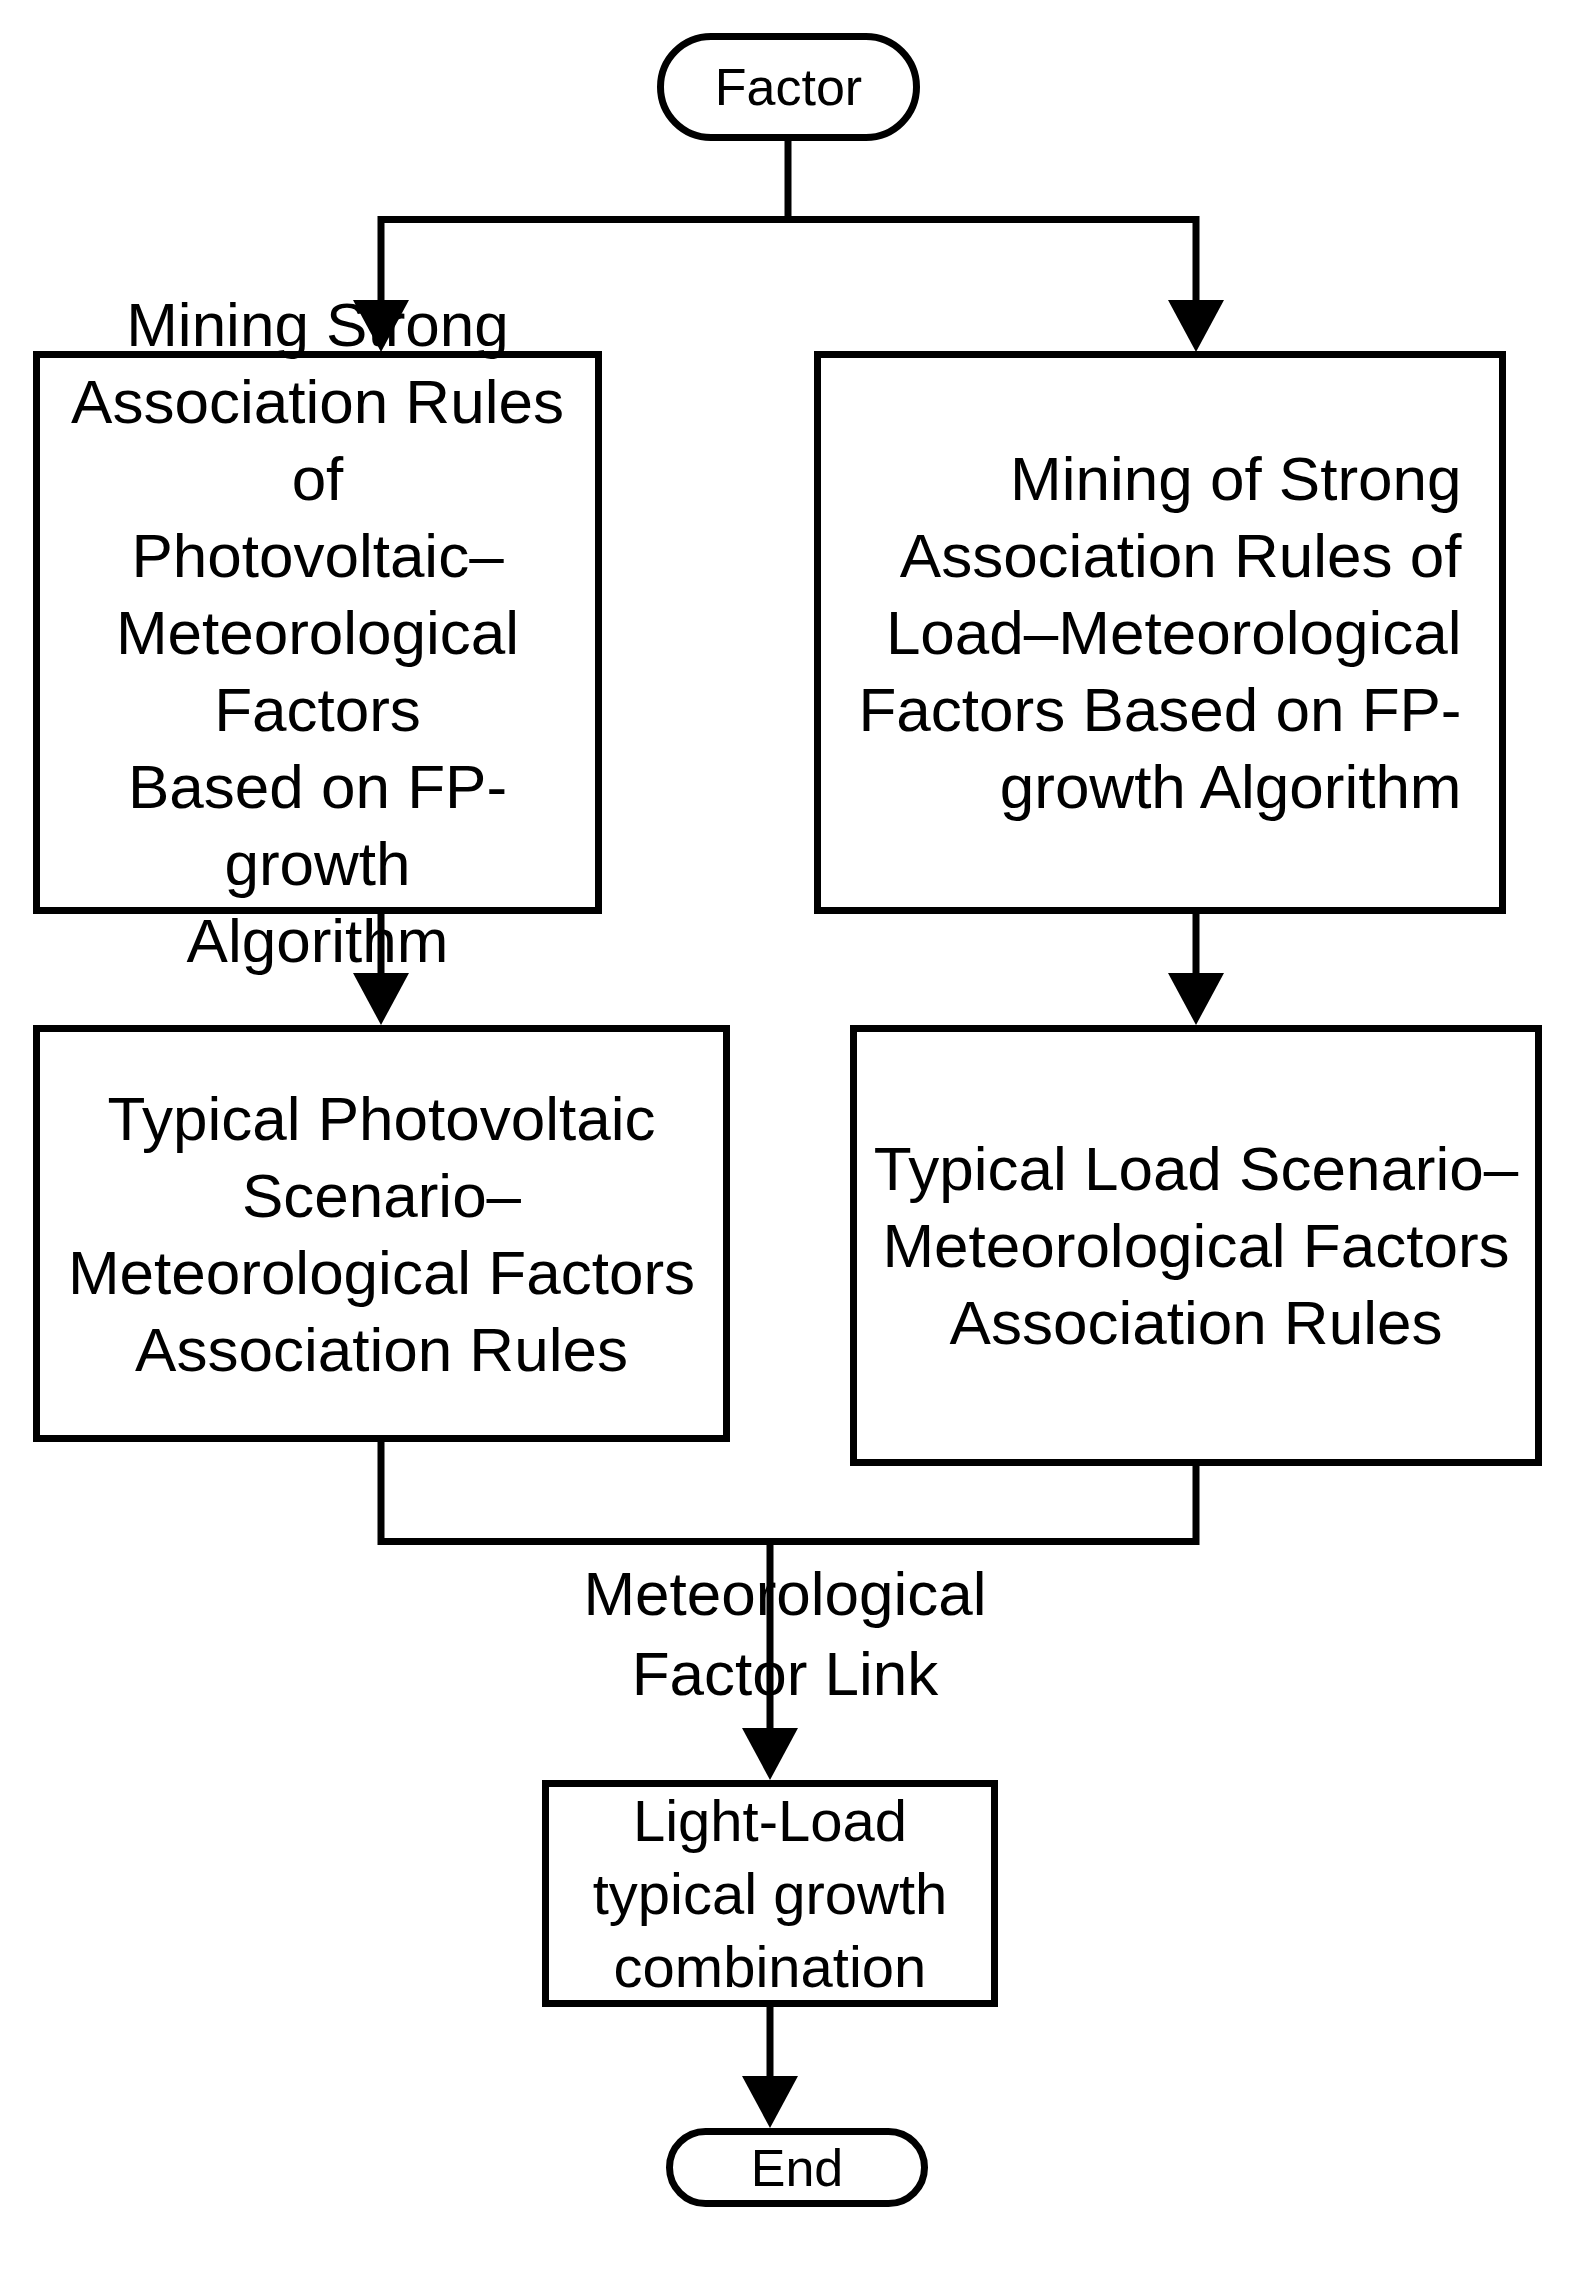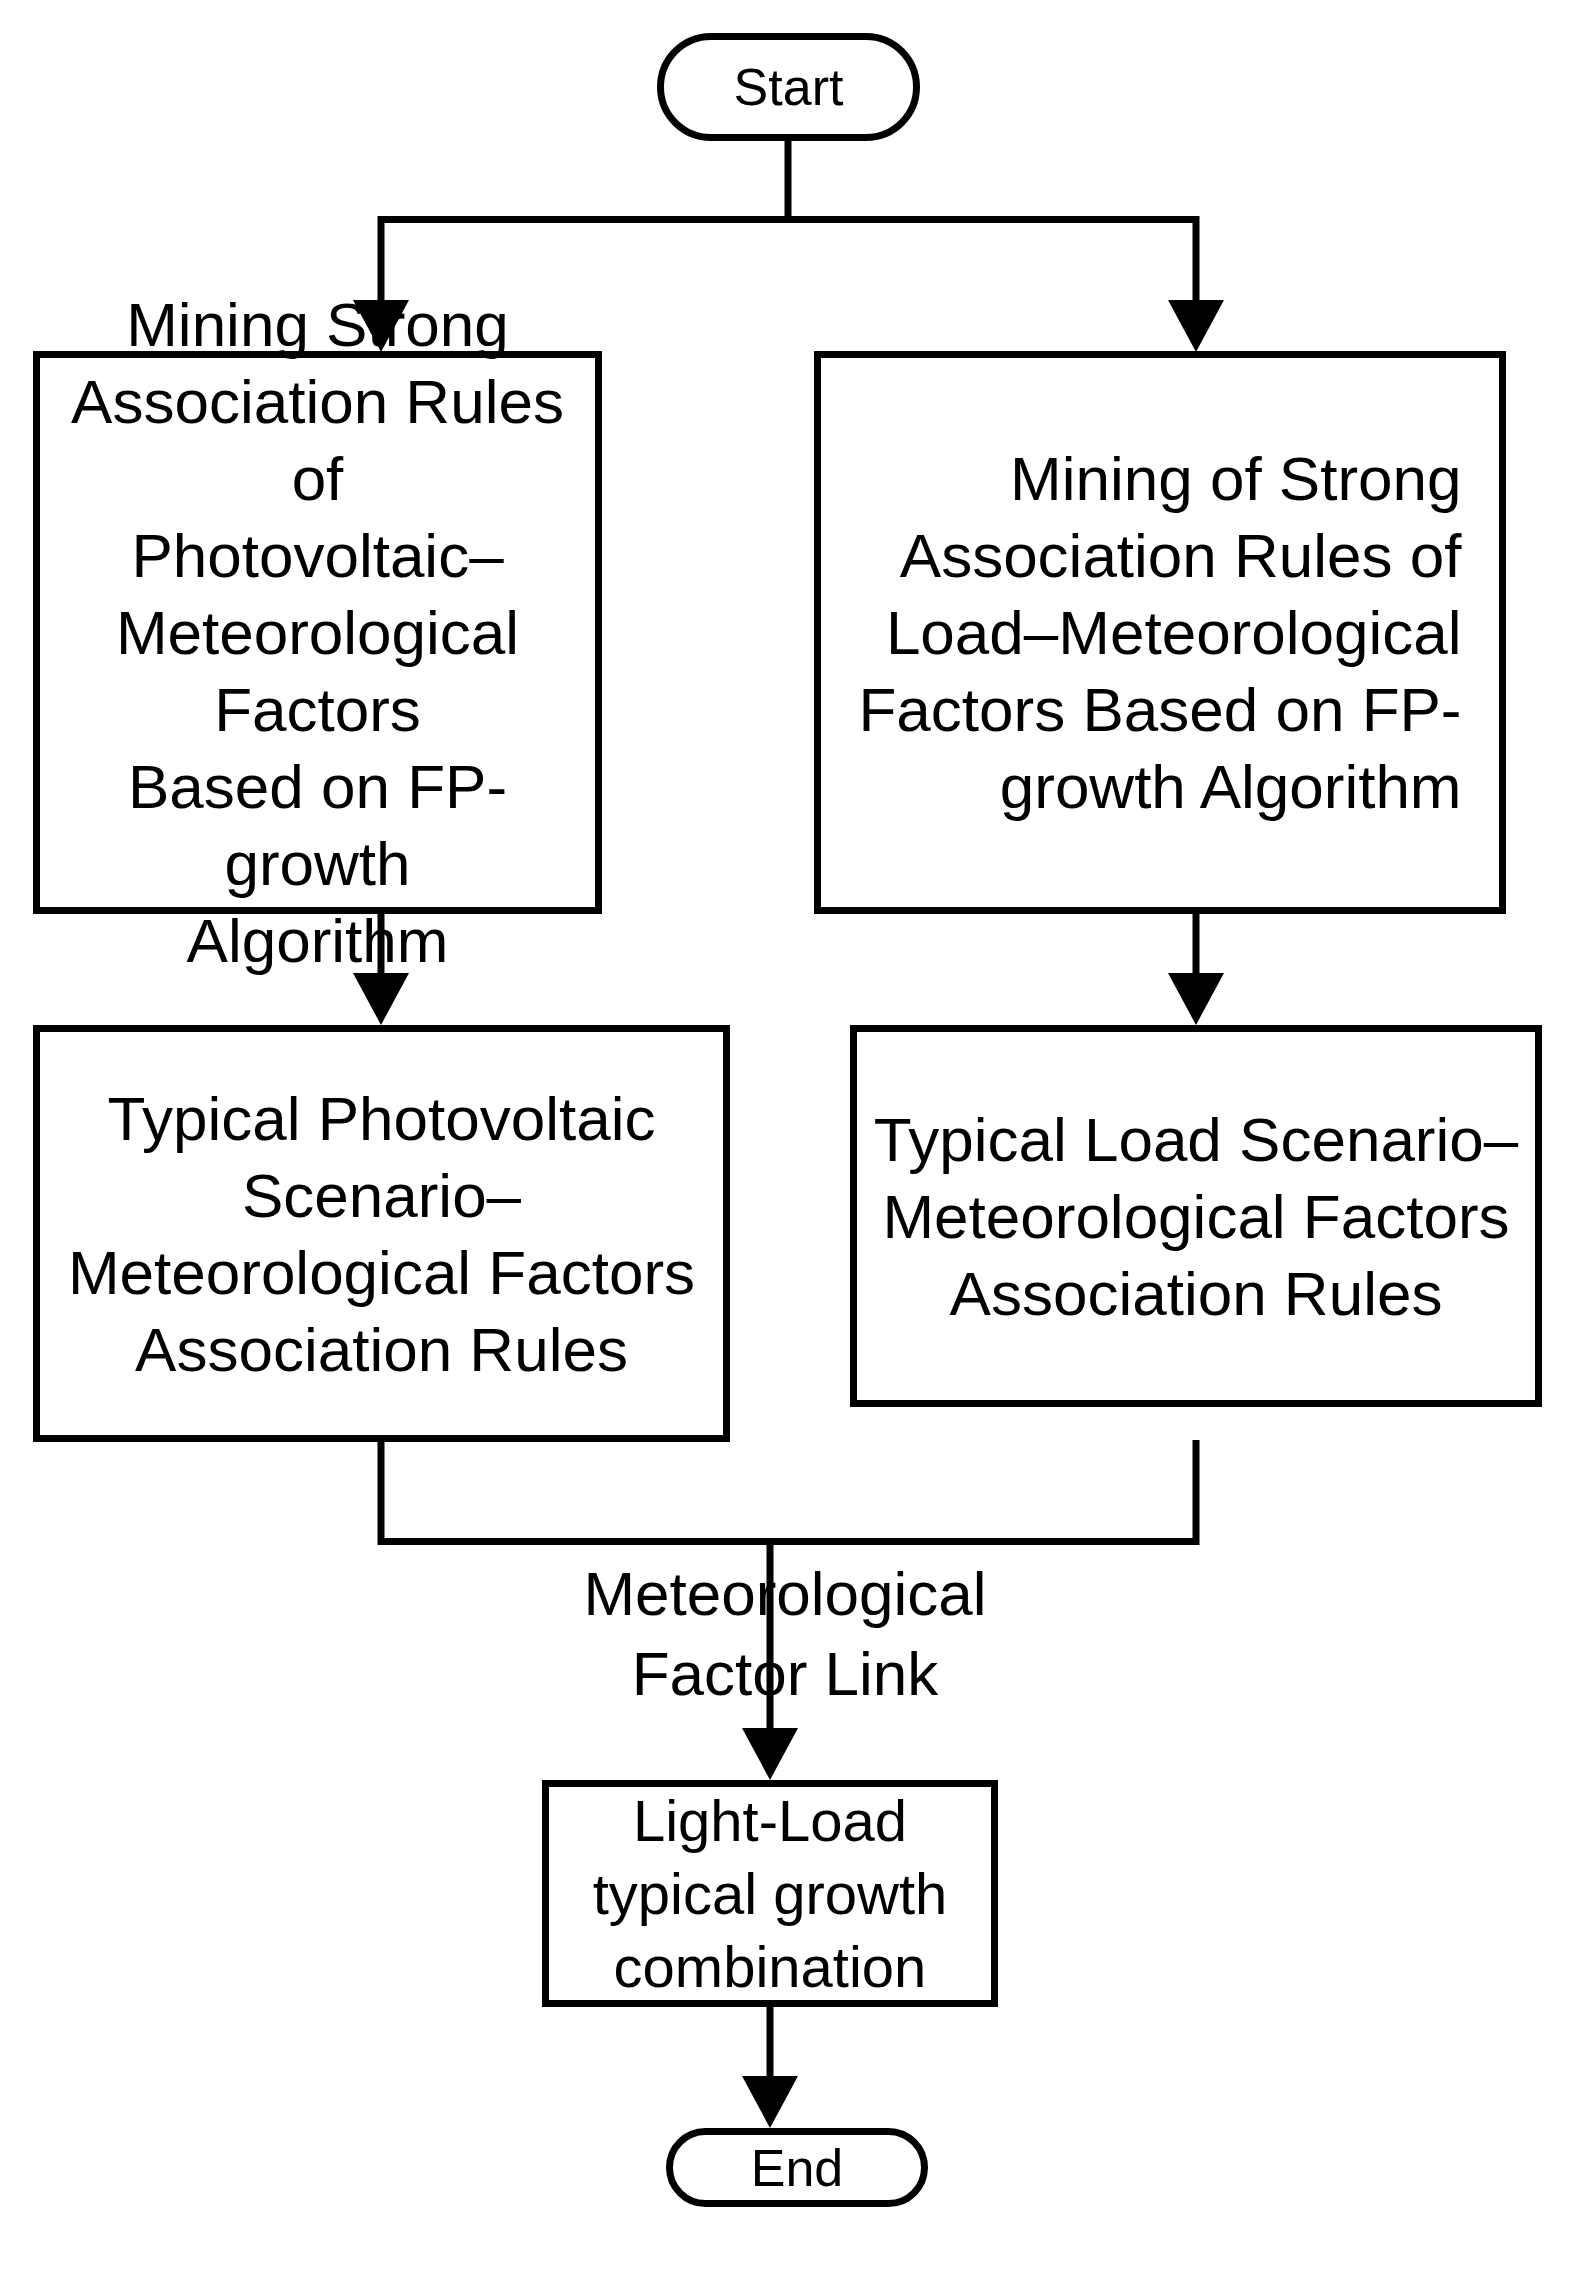--- a/index.html
+++ b/index.html
@@ -58,21 +58,21 @@
     border-radius: 56px;
     text-align: right;
   }
   .process {
     font-size: 62px;
     line-height: 77px;
   }
   .box-tl { left: 33px;  top: 351px;  width: 569px; height: 563px; }
   .box-tr { left: 814px; top: 351px;  width: 692px; height: 563px; text-align: right; }
   .box-ml { left: 33px;  top: 1025px; width: 697px; height: 417px; }
-  .box-mr { left: 850px; top: 1025px; width: 692px; height: 382px; }
+  .box-mr { left: 850px; top: 1025px; width: 692px; height: 441px; }
   .box-ll {
     left: 542px; top: 1780px;
     width: 456px; height: 227px;
     font-size: 58px;
     line-height: 73px;
   }
   .edge-label {
     position: absolute;
     left: 535px;
     top: 1548px;
@@ -105,21 +105,21 @@
 
     <path d="M381 1440 V1541.5 H1196 V1440"></path>
 
     <path d="M770 1540 V1730"></path>
     <polygon points="742,1728 798,1728 770,1780"></polygon>
 
     <path d="M770 2005 V2078"></path>
     <polygon points="742,2076 798,2076 770,2128"></polygon>
   </svg>
 
-  <div class="node terminal start">Start</div>
+  <div class="node terminal start">Factor</div>
 
   <div class="node process box-tl">Mining Strong
 Association Rules of
 Photovoltaic–
 Meteorological Factors
 Based on FP-growth
 Algorithm</div>
 
   <div class="node process box-tr">Mining of Strong
 Association Rules of

